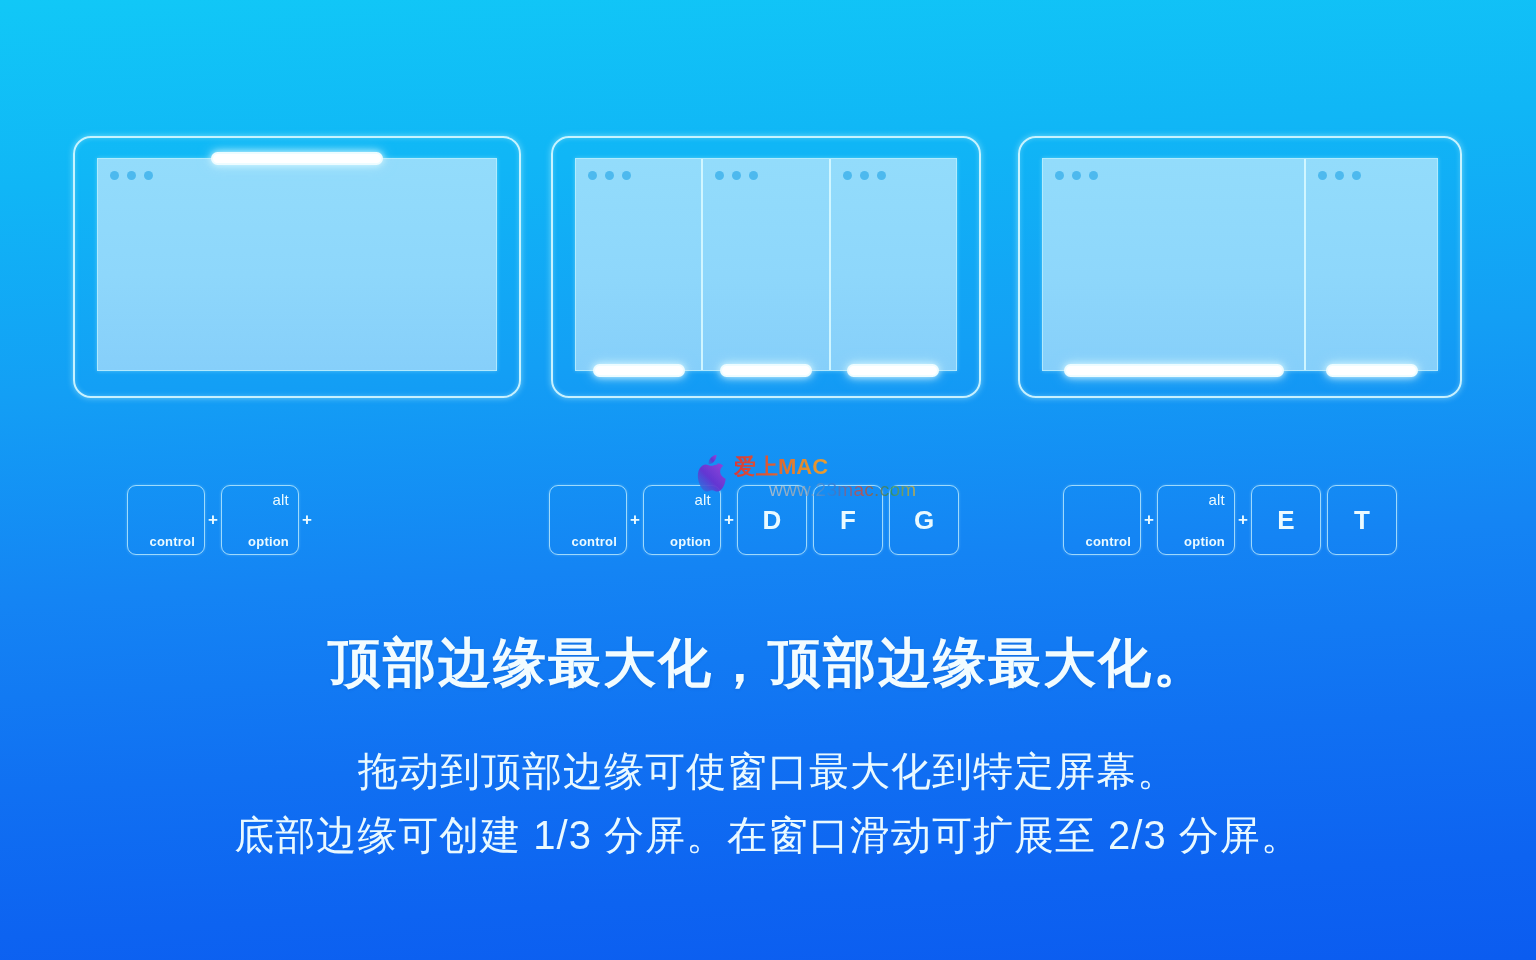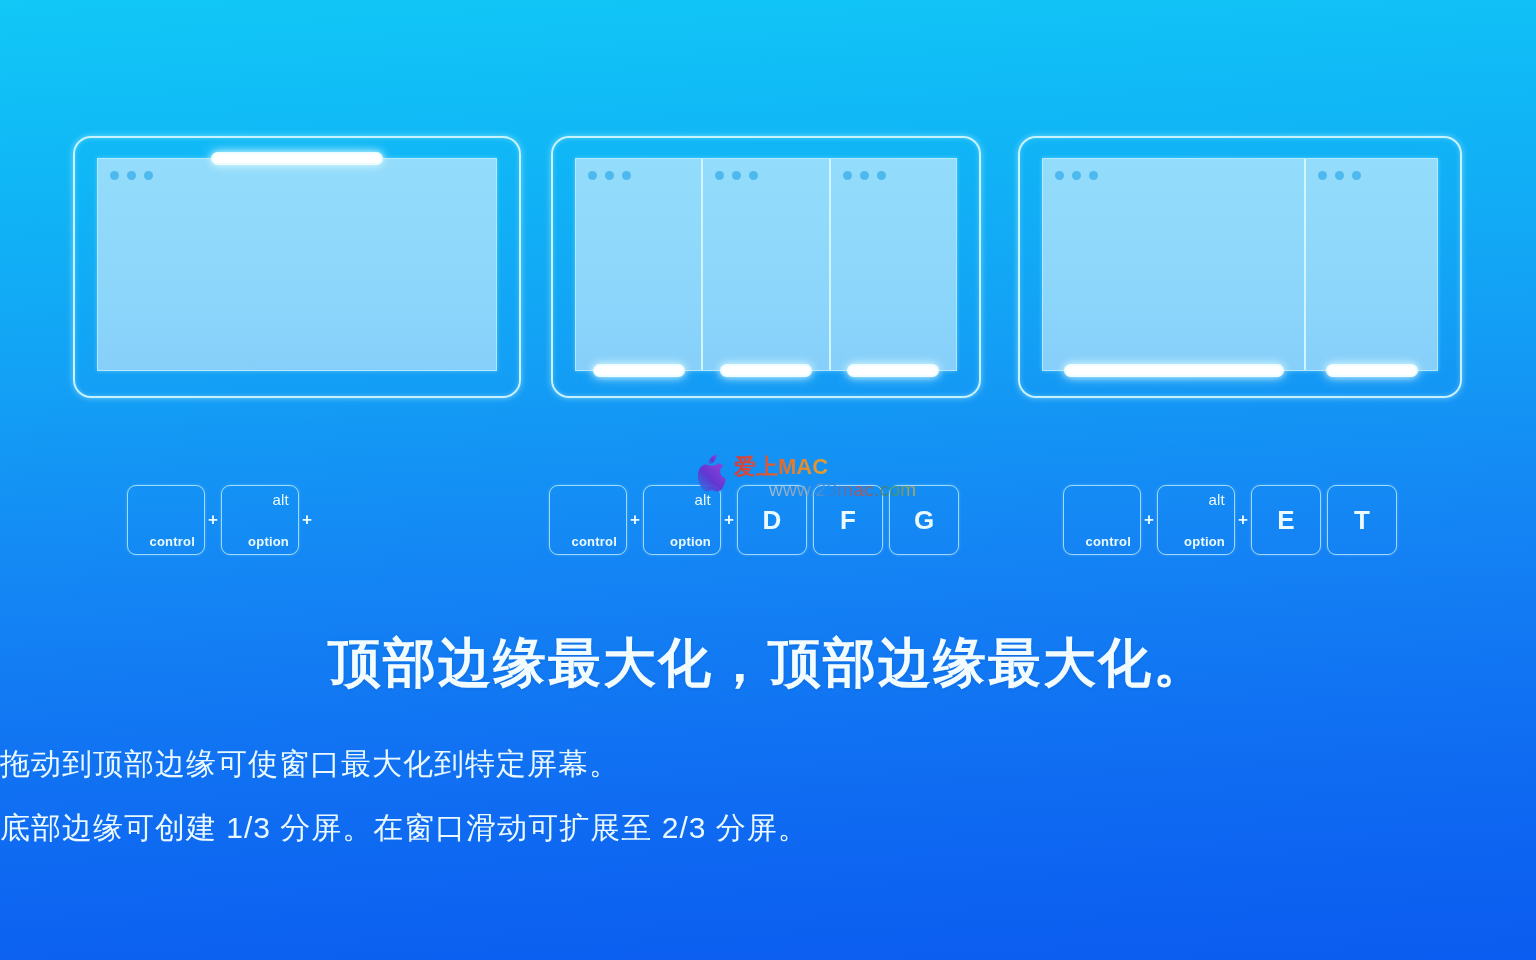--- a/index.html
+++ b/index.html
@@ -173,22 +173,23 @@
     font-size: 53px;
     font-weight: bold;
     letter-spacing: 2px;
     line-height: 1.18;
     text-shadow: 0 1px 3px rgba(0, 60, 150, 0.18);
   }
   .subline {
     position: absolute;
     left: 0;
     width: 1536px;
+    text-align: center;
     color: #e9f9ff;
-    font-size: 30px;
+    font-size: 40px;
     font-weight: normal;
     letter-spacing: 1px;
     line-height: 1.45;
   }
   .subline.l1 { top: 742px; }
   .subline.l2 { top: 806px; }
 
   
   .watermark {
     position: absolute;

